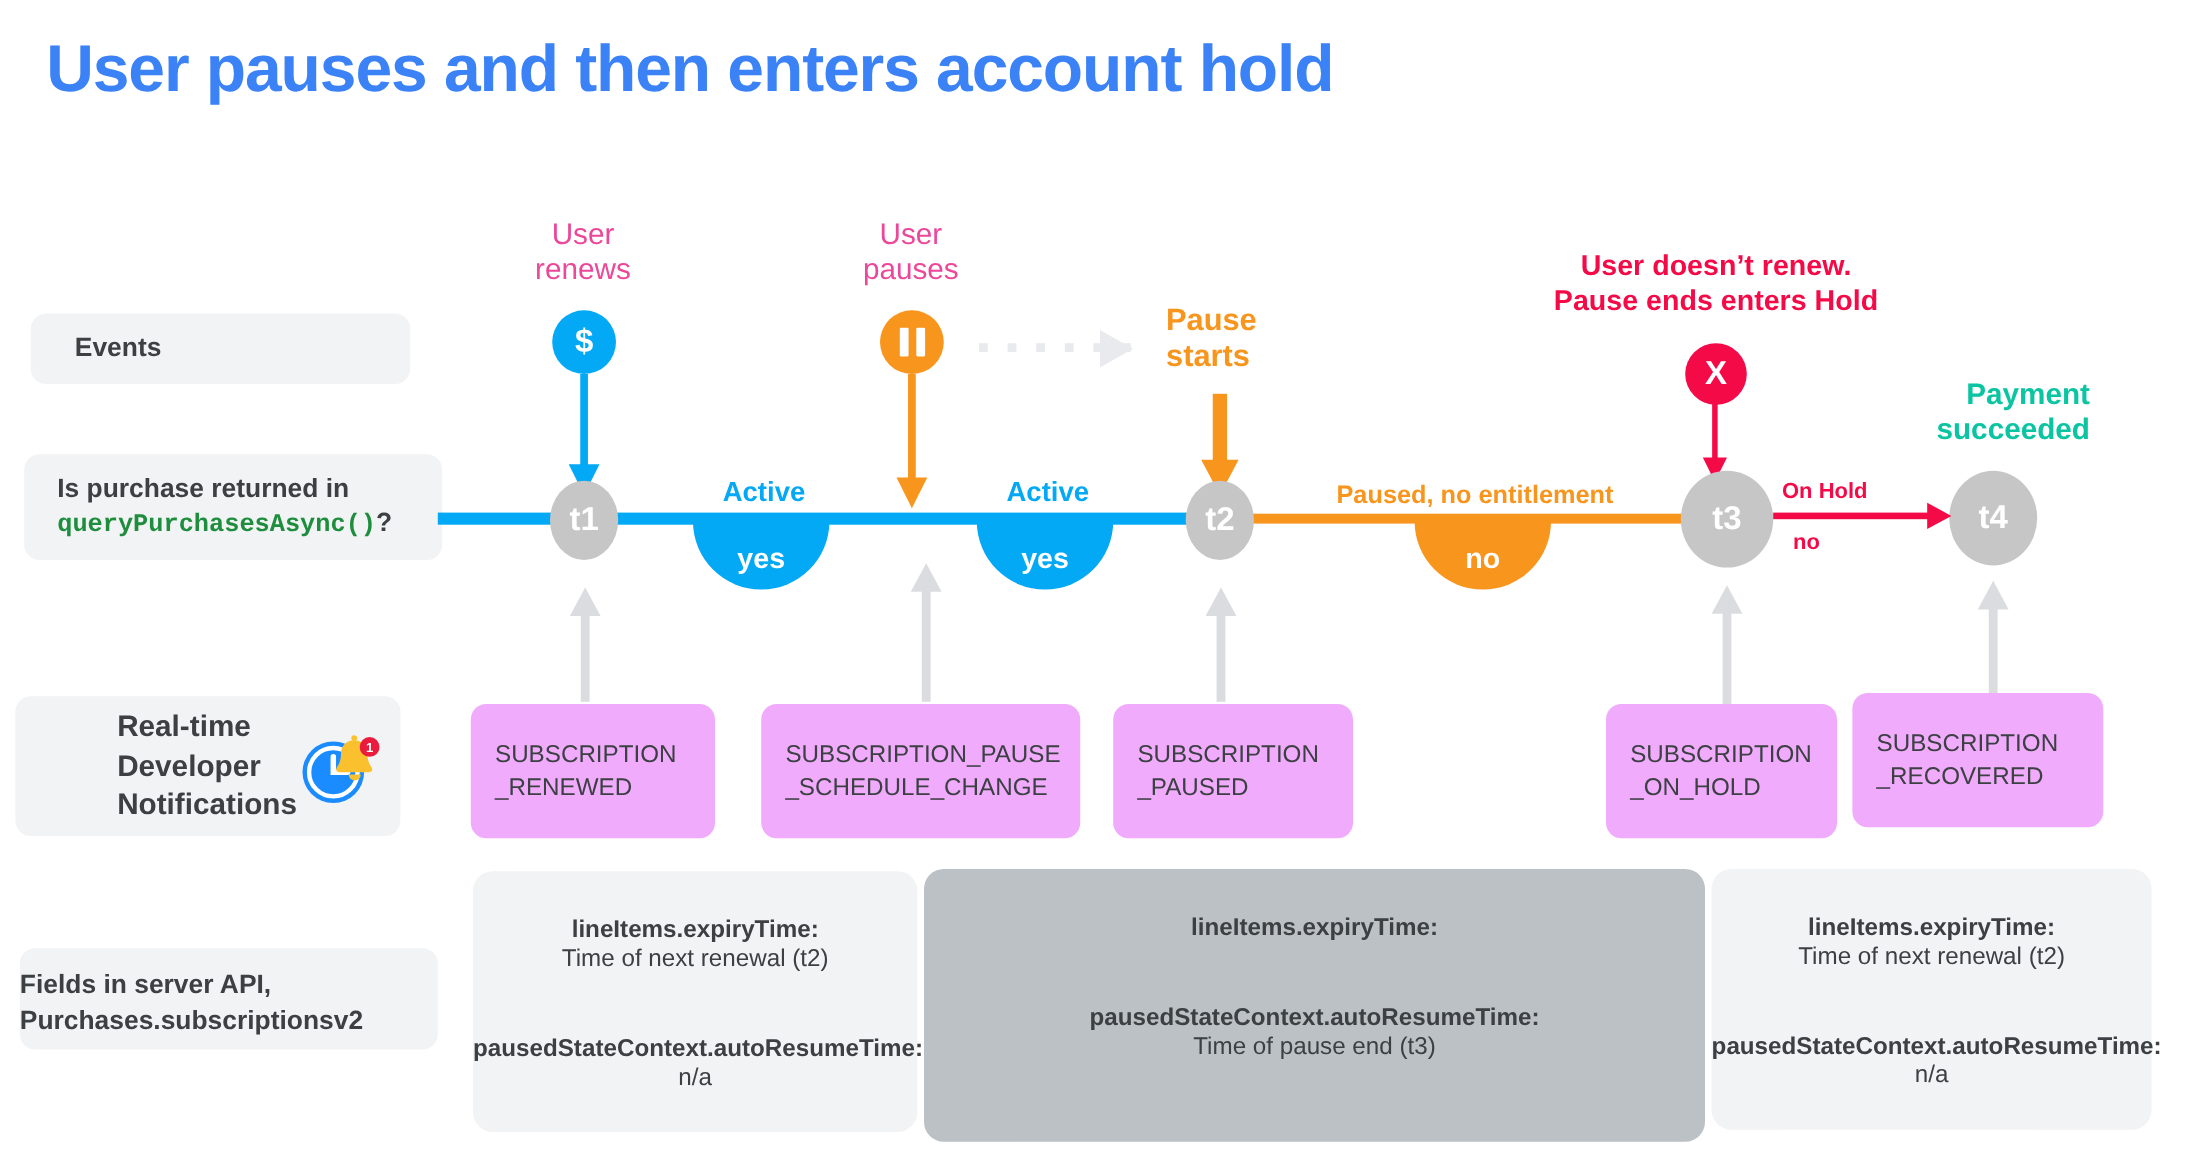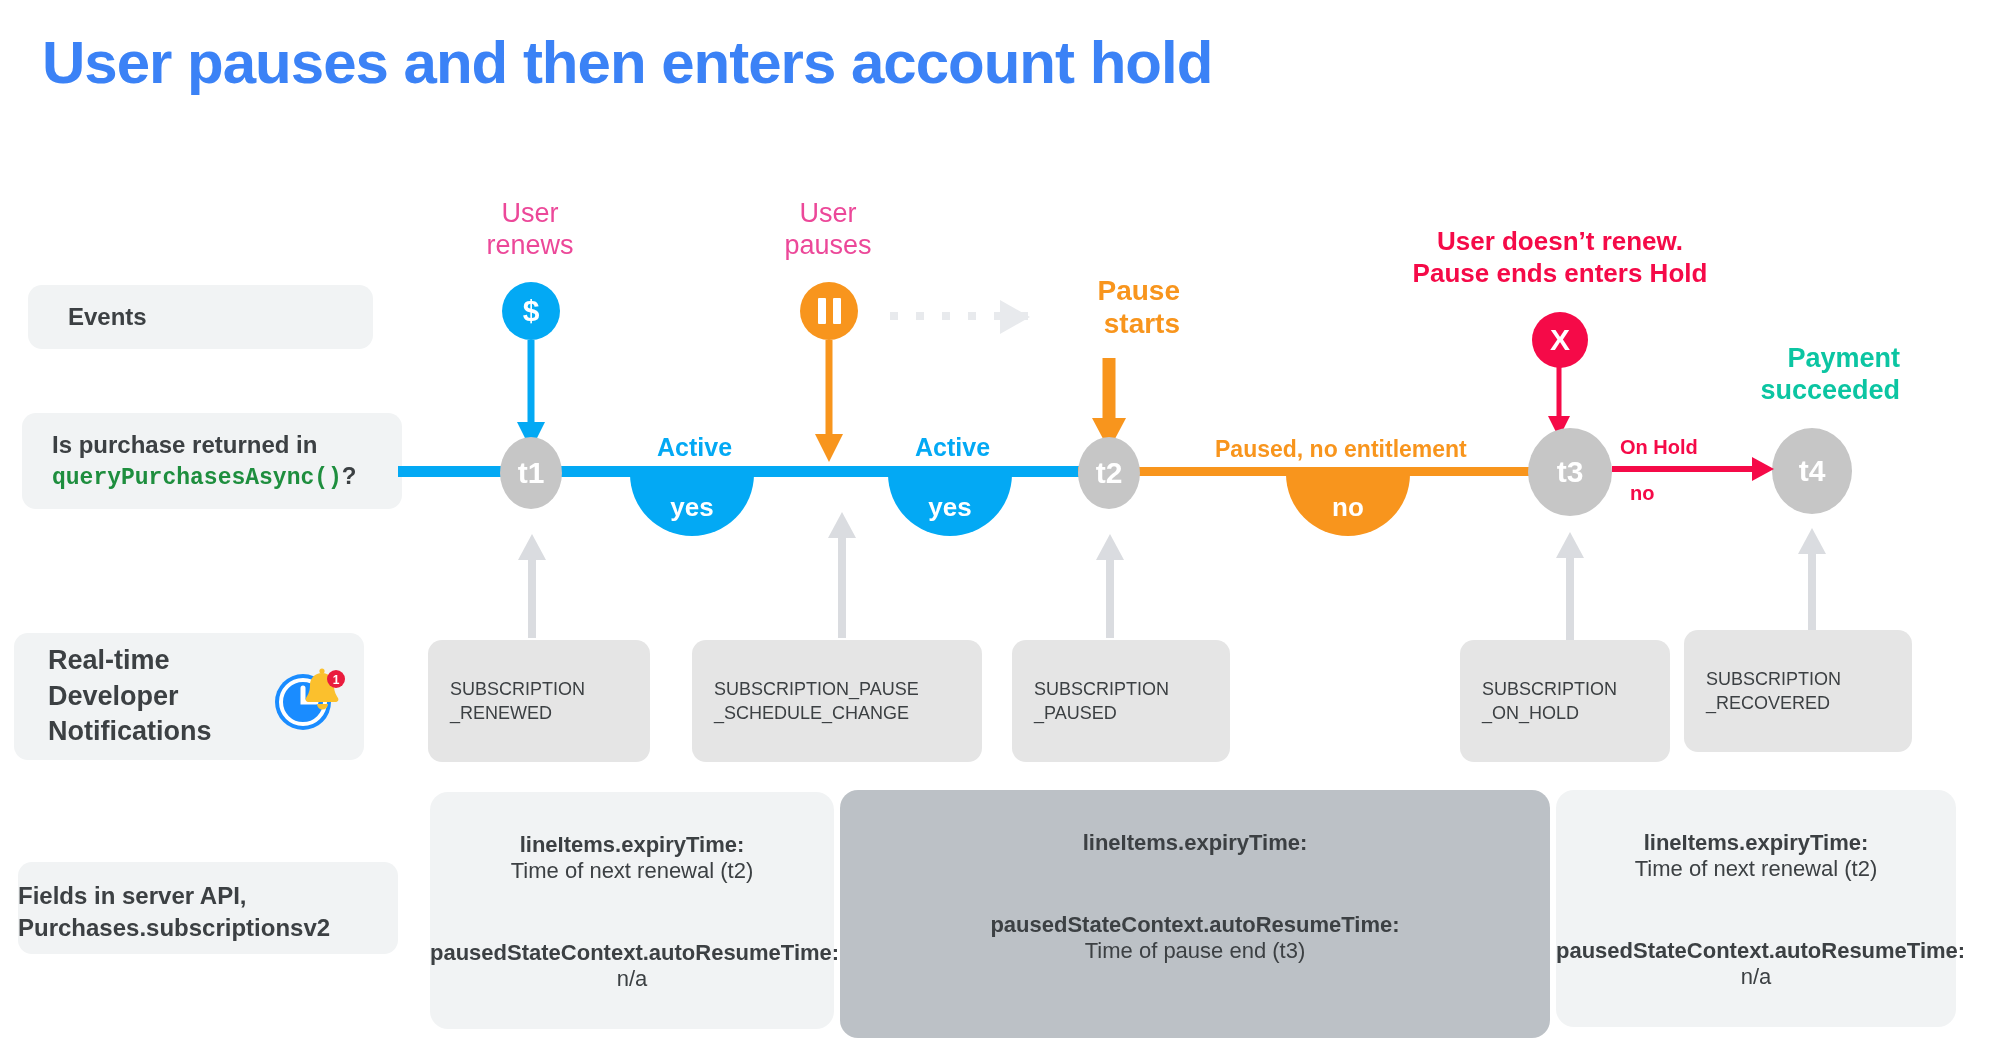--- a/index.html
+++ b/index.html
@@ -33,21 +33,21 @@
     padding-left:30px; font-size:24px; font-weight:700; line-height:1.3;
     display:block; padding-top:16px;
   }
   #label-query .code{
     font-family:"Liberation Mono", monospace;
     color:#1e8e3e; font-weight:700; font-size:23px;
   }
   #label-rtdn{
     left:14px; top:633px; width:350px; height:127px;
     padding-left:34px; font-size:27px; font-weight:700; line-height:1.33;
-    justify-content:space-between; padding-right:18px;
+    justify-content:flex-end; padding-right:18px;
   }
   #label-fields{
     left:18px; top:862px; width:380px; height:92px;
     font-size:24px; font-weight:700; line-height:1.32;
     display:block; padding-top:18px;
   }
 
   
   .rtdn-icon{position:relative;width:76px;height:76px;flex:0 0 76px;}
 
@@ -100,21 +100,21 @@
   #ev-pause .bars{display:flex;gap:7px;}
   #ev-pause .bars i{display:block;width:8px;height:26px;background:#fff;border-radius:1px;}
   #ev-x{left:1532px;top:312px;width:56px;height:56px;background:#f50a48;font-size:30px;}
 
   .ev-caption{
     font-size:27px;line-height:1.17;text-align:center;white-space:nowrap;color:#ec4899;
   }
   #cap-user-renews{left:470px;top:198px;width:120px;}
   #cap-user-pauses{left:768px;top:198px;width:120px;}
   #cap-pause-starts{
-    left:1060px;top:275px;width:120px;color:#f8951d;font-weight:700;font-size:28px;text-align:right;
+    left:1060px;top:275px;width:120px;color:#f8951d;font-weight:700;font-size:28px;text-align:left;
   }
   #cap-no-renew{
     left:1400px;top:226px;width:320px;color:#f50a48;font-weight:700;font-size:26px;
     line-height:1.22;text-align:center;
   }
   #cap-payment{
     left:1700px;top:342px;width:200px;color:#0bc5a2;font-weight:700;font-size:27px;
     line-height:1.2;text-align:right;
   }
 
@@ -149,24 +149,24 @@
   #onhold-head{
     left:1752px;top:457px;width:0;height:0;
     border-top:12px solid transparent;border-bottom:12px solid transparent;
     border-left:22px solid #f50a48;
   }
   #onhold-label{left:1620px;top:436px;color:#f50a48;font-size:20px;font-weight:700;white-space:nowrap;}
   #onhold-no{left:1630px;top:482px;color:#f50a48;font-size:20px;font-weight:700;white-space:nowrap;}
 
   
   .rtdn-box{
-    background:#e5e5e5; border-radius:14px;
+    background:#f0abfc; border-radius:14px;
     display:flex;align-items:center;
     box-sizing:border-box;padding:0 22px;
-    font-size:18px;font-weight:500;line-height:1.35;color:#3c4043;
+    font-size:22px;font-weight:500;line-height:1.35;color:#3c4043;
     white-space:pre-line;
   }
   #rtdn-renewed{left:428px;top:640px;width:222px;height:122px;}
   #rtdn-schedule{left:692px;top:640px;width:290px;height:122px;}
   #rtdn-paused{left:1012px;top:640px;width:218px;height:122px;}
   #rtdn-onhold{left:1460px;top:640px;width:210px;height:122px;}
   #rtdn-recovered{left:1684px;top:630px;width:228px;height:122px;}
 
   
   .field-box{

